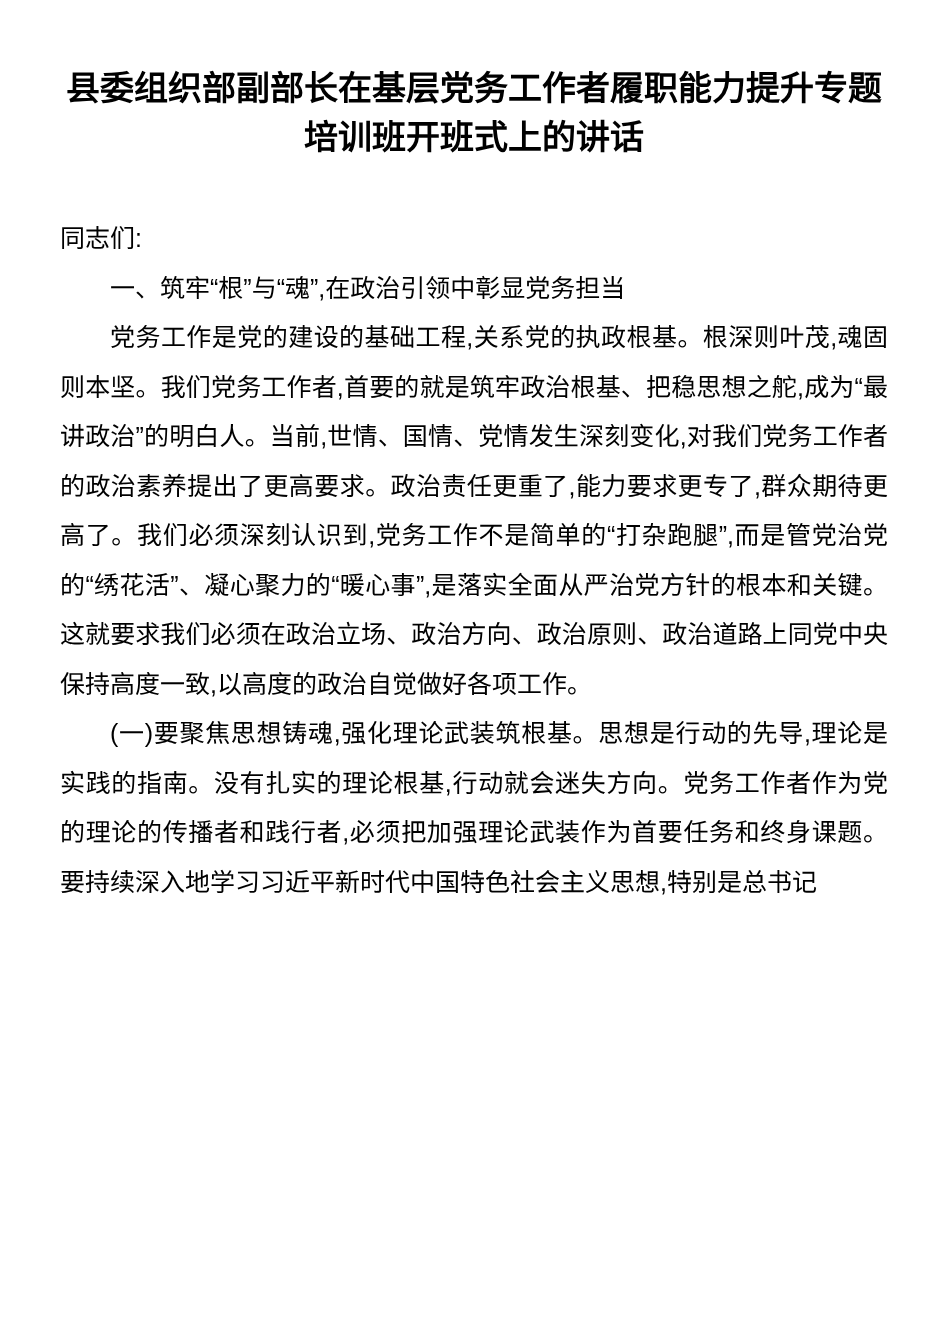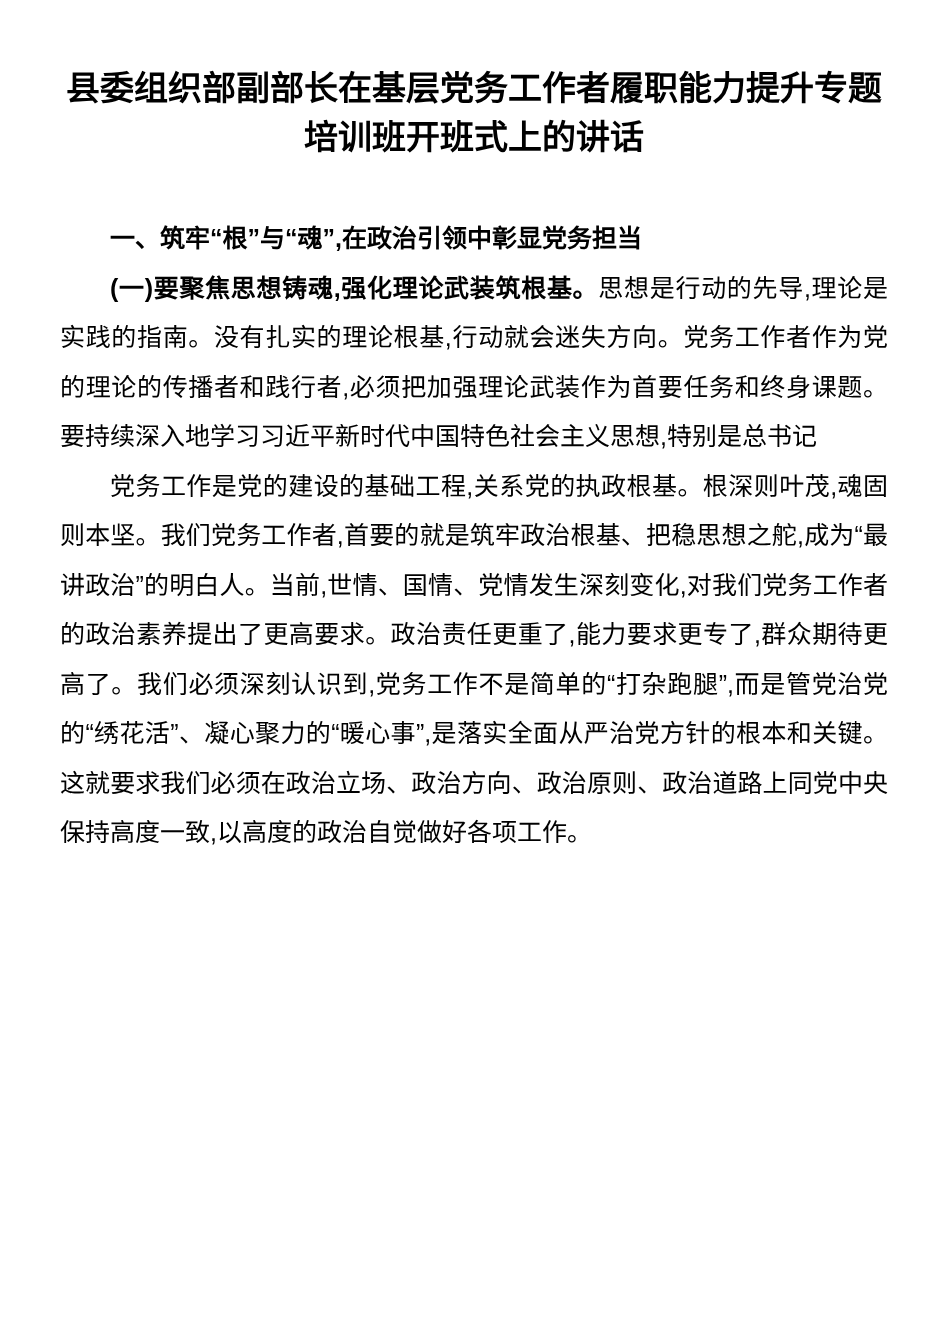--- a/index.html
+++ b/index.html
@@ -34,31 +34,32 @@
     text-justify: inter-ideograph;
     word-break: break-all;
   }
   .salutation {
     text-indent: 0;
   }
   .para {
     text-indent: 2em;
   }
   .bold {
-    font-weight: 700;
+    font-weight: 400;
   }
 </style>
 </head>
 <body>
 
 <div class="page">
 
   <h1 class="doc-title">县委组织部副部长在基层党务工作者履职能力提升专题培训班开班式上的讲话</h1>
 
+  <p class="salutation">同志们:</p>
 
 
   <p class="para"><span class="bold">一、筑牢“根”与“魂”,在政治引领中彰显党务担当</span></p>
 
+  <p class="para"><span>党务工作是党的建设的基础工程,关系党的执政根基。根深则叶茂,魂固则本坚。我们党务工作者,首要的就是筑牢政治根基、把稳思想之舵,成为“最讲政治”的明白人。当前,世情、国情、党情发生深刻变化,对我们党务工作者的政治素养提出了更高要求。政治责任更重了,能力要求更专了,群众期待更高了。我们必须深刻认识到,党务工作不是简单的“打杂跑腿”,而是管党治党的“绣花活”、凝心聚力的“暖心事”,是落实全面从严治党方针的根本和关键。这就要求我们必须在政治立场、政治方向、政治原则、政治道路上同党中央保持高度一致,以高度的政治自觉做好各项工作。</span></p>
+
   <p class="para"><span class="bold">(一)要聚焦思想铸魂,强化理论武装筑根基。</span><span>思想是行动的先导,理论是实践的指南。没有扎实的理论根基,行动就会迷失方向。党务工作者作为党的理论的传播者和践行者,必须把加强理论武装作为首要任务和终身课题。要持续深入地学习习近平新时代中国特色社会主义思想,特别是总书记</span></p>
-
-  <p class="para"><span>党务工作是党的建设的基础工程,关系党的执政根基。根深则叶茂,魂固则本坚。我们党务工作者,首要的就是筑牢政治根基、把稳思想之舵,成为“最讲政治”的明白人。当前,世情、国情、党情发生深刻变化,对我们党务工作者的政治素养提出了更高要求。政治责任更重了,能力要求更专了,群众期待更高了。我们必须深刻认识到,党务工作不是简单的“打杂跑腿”,而是管党治党的“绣花活”、凝心聚力的“暖心事”,是落实全面从严治党方针的根本和关键。这就要求我们必须在政治立场、政治方向、政治原则、政治道路上同党中央保持高度一致,以高度的政治自觉做好各项工作。</span></p>
 
 </div>
 
 </body></html>

